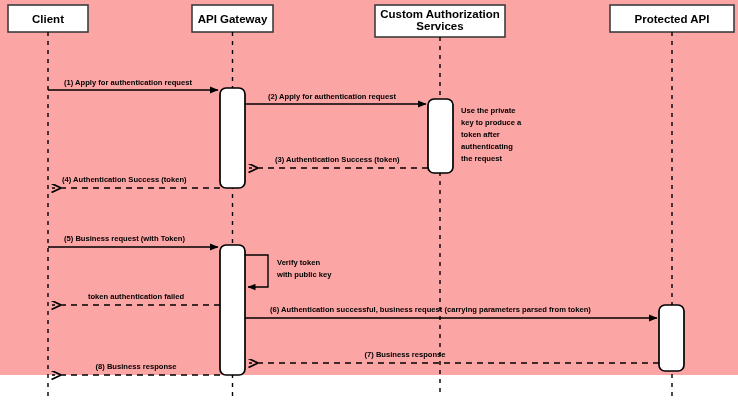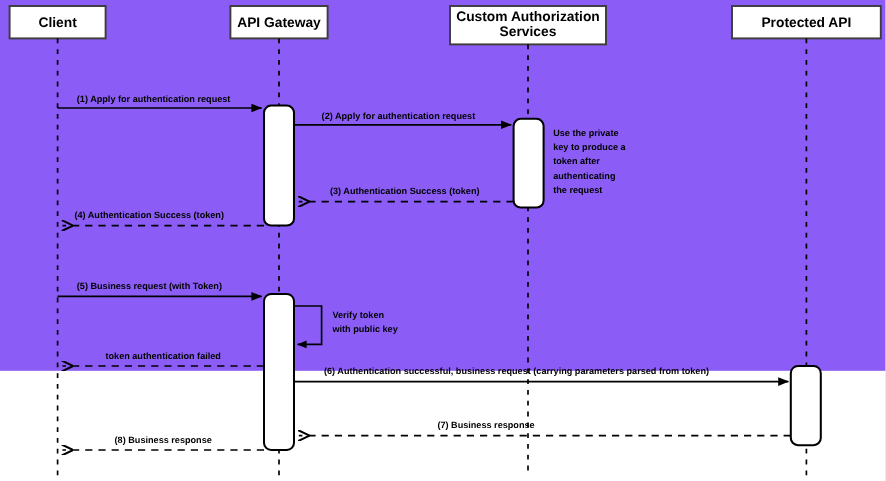--- a/index.html
+++ b/index.html
@@ -9,22 +9,22 @@
   }
   body {
     font-family: "Liberation Sans", sans-serif;
     width: 738px;
     height: 401px;
     overflow: hidden;
   }
   #diagram-root {
     position: relative;
     width: 738px;
-    height: 309px;
-    background: #8b5cf6;
+    height: 375px;
+    background: #fca5a5;
   }
   svg#seq-svg {
     display: block;
     width: 738px;
     height: 401px;
   }
   .participant-box {
     fill: #ffffff;
     stroke: #3d3d3d;
     stroke-width: 1.6;

